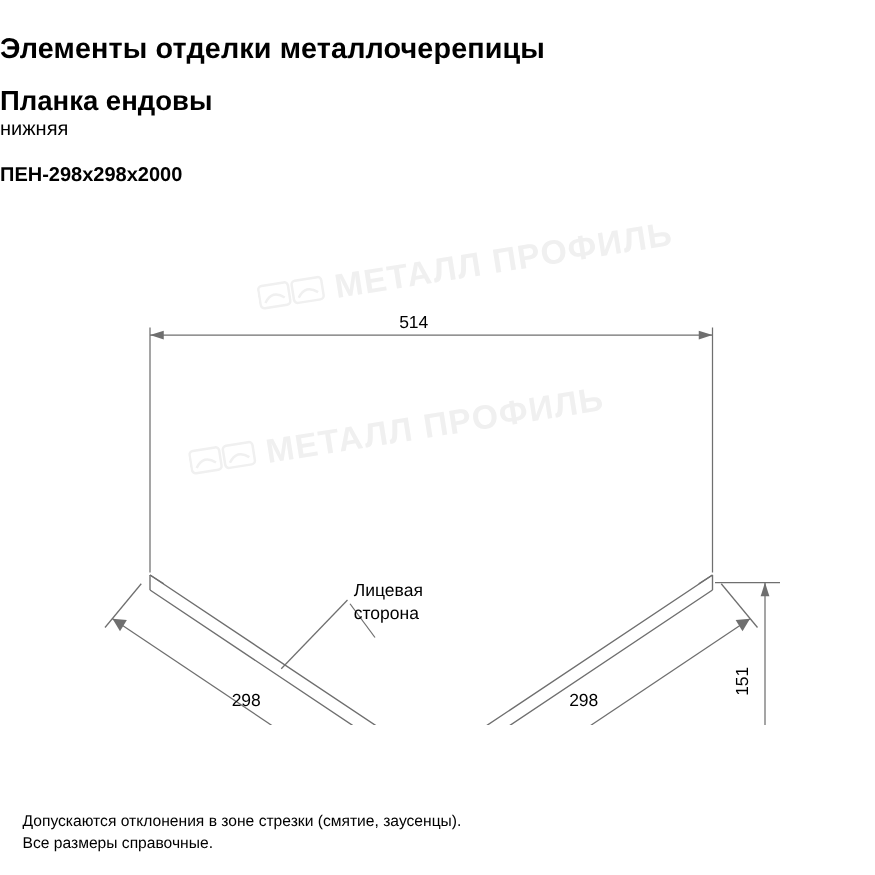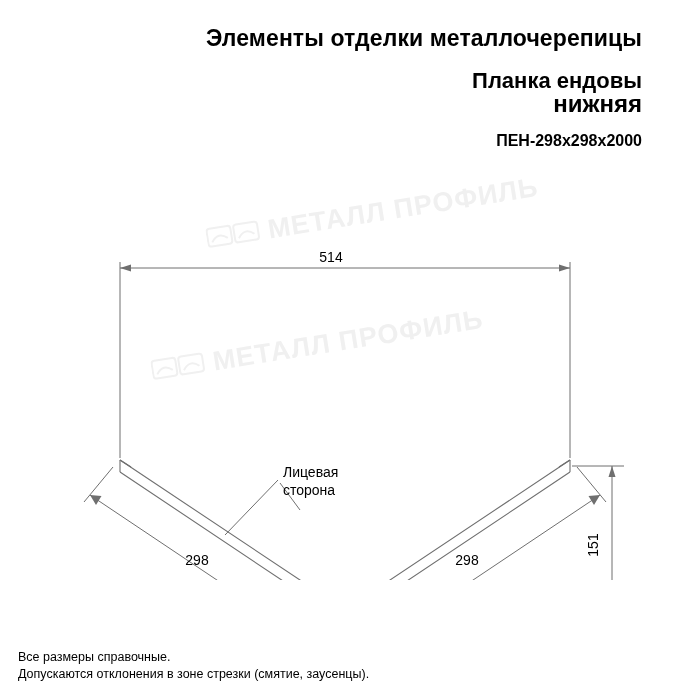--- a/index.html
+++ b/index.html
@@ -19,40 +19,40 @@
   .page {
     position: absolute;
     inset: 0;
   }
 
   .title-block {
     position: absolute;
     top: 24px;
     left: 0;
     width: 642px;
-    text-align: right;
+    text-align: left;
   }
   .main-title {
     font-size: 23px;
     font-weight: bold;
     letter-spacing: 0.1px;
     line-height: 28px;
     margin: 0;
   }
   .sub-title {
     margin: 0;
     font-size: 22px;
     font-weight: bold;
     line-height: 23px;
     padding-top: 17px;
   }
   .sub-title-2 {
     margin: 0;
-    font-size: 24px;
-    font-weight: bold;
+    font-size: 16px;
+    font-weight: normal;
     line-height: 23px;
   }
   .article-code {
     margin: 0;
     font-size: 16px;
     font-weight: bold;
     line-height: 23px;
     padding-top: 14px;
   }
 
@@ -216,17 +216,17 @@
         <path d="M 612 286 L 612 433"></path>
         <path d="M 612 286 L 608.5 297 L 615.5 297 Z" fill="#6f6f6f" stroke="none"></path>
         <path d="M 612 433 L 608.5 422 L 615.5 422 Z" fill="#6f6f6f" stroke="none"></path>
       </g>
       <text class="dim-label" x="598" y="365" text-anchor="middle" transform="rotate(-90 598 365)">151</text>
 
     </svg>
   </div>
 
   <div class="footnotes">
+    <div>Допускаются отклонения в зоне стрезки (смятие, заусенцы).</div>
     <div>Все размеры справочные.</div>
-    <div>Допускаются отклонения в зоне стрезки (смятие, заусенцы).</div>
   </div>
 
 </div>
 
 </body></html>

